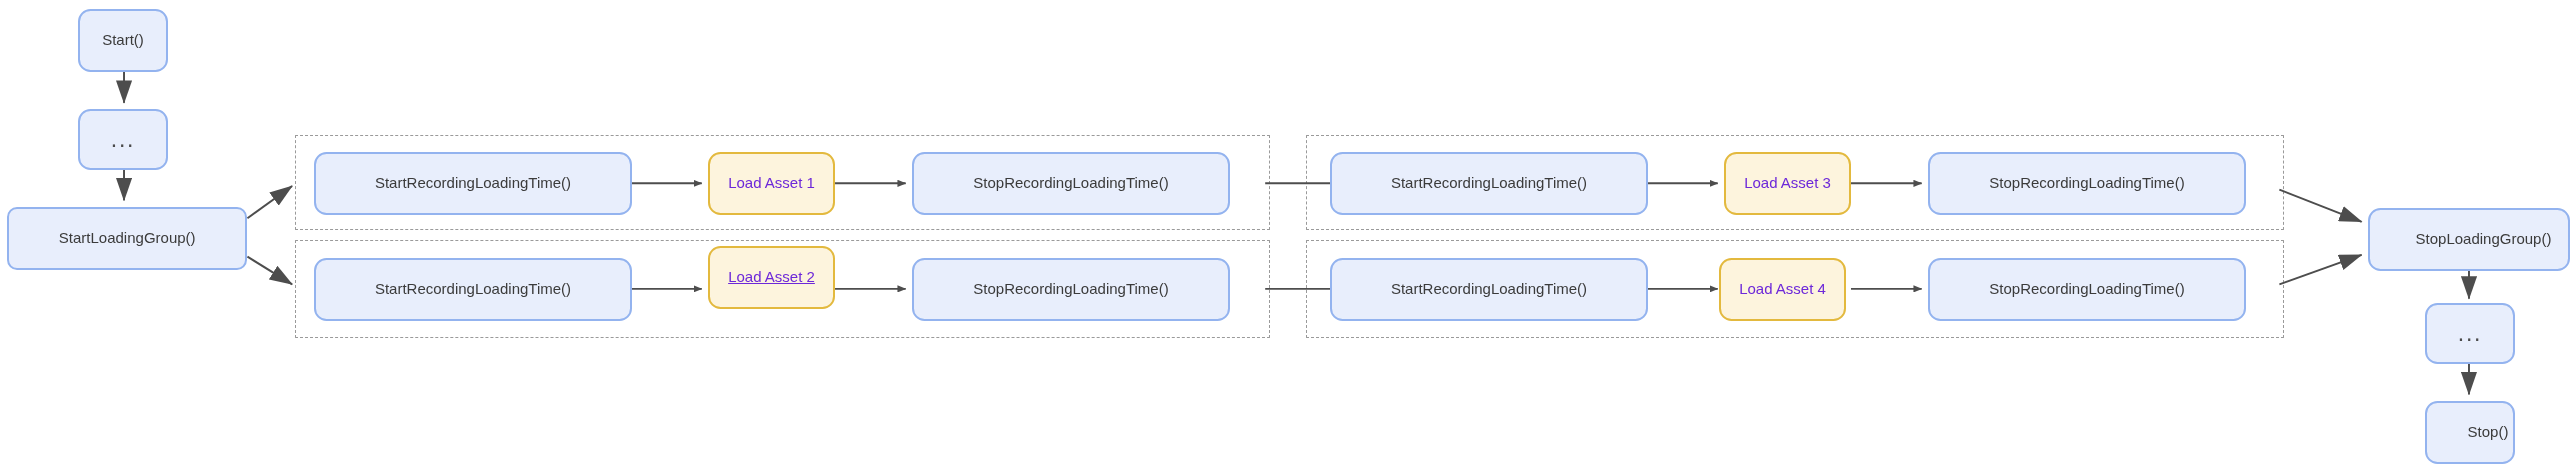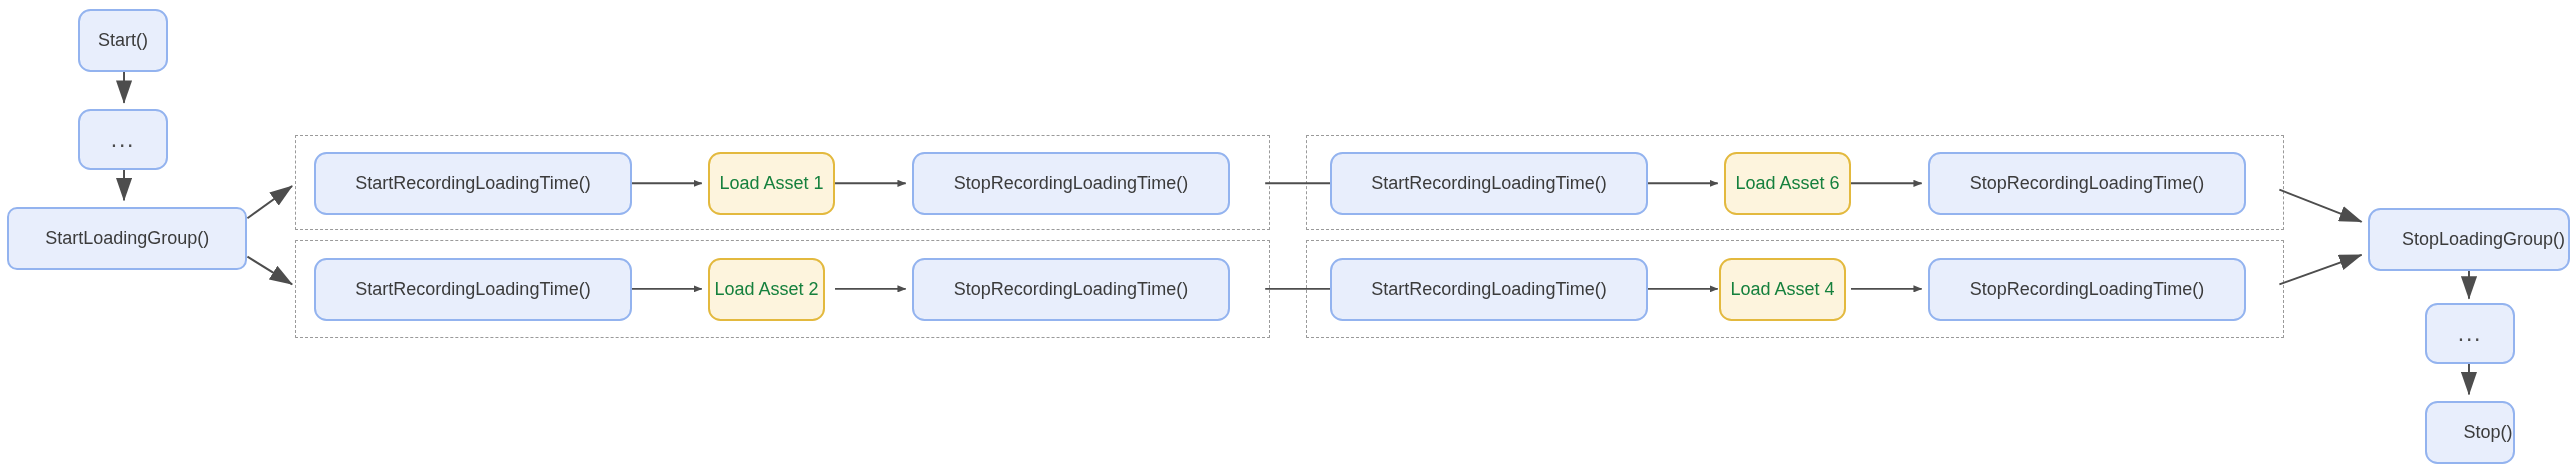--- a/index.html
+++ b/index.html
@@ -5,34 +5,34 @@
   html,body{margin:0;padding:0;background:#ffffff;}
   body{width:2576px;height:474px;font-family:"Liberation Sans","DejaVu Sans",sans-serif;-webkit-font-smoothing:antialiased;}
   #canvas{position:relative;width:2576px;height:474px;overflow:hidden;background:#ffffff;}
 
   
   .node{
     position:absolute;
     box-sizing:border-box;
     display:flex;align-items:center;justify-content:center;
     border-radius:12.5px;
-    font-size:18px;
+    font-size:15px;
     line-height:1.1;
     white-space:nowrap;
     letter-spacing:0px;
   }
   .node.blue{
     background:#e8eefc;
     border:2.2px solid #93b3ef;
     color:#3b3b3b;
   }
   .node.yellow{
     background:#fdf4dd;
     border:2.2px solid #e3b93e;
-    color:#15803d;
+    color:#6d28d9;
   }
   .node.dots{
     letter-spacing:1.8px;
     font-size:23px;
     color:#4a4a4a;
   }
 
   
   .dashframe{
     position:absolute;
@@ -97,25 +97,25 @@
 
   <div class="node blue dots" style="left:78px;top:109px;width:90px;height:61px;">...</div>
 
   <div class="node blue" style="left:7.2px;top:207px;width:240px;height:63px;border-radius:10px;">StartLoadingGroup()</div>
 
   <div class="node blue" style="left:314px;top:152px;width:318px;height:63px;">StartRecordingLoadingTime()</div>
   <div class="node yellow" style="left:708px;top:152px;width:127px;height:63px;">Load Asset 1</div>
   <div class="node blue" style="left:912px;top:152px;width:318px;height:63px;">StopRecordingLoadingTime()</div>
 
   <div class="node blue" style="left:314px;top:258px;width:318px;height:63px;">StartRecordingLoadingTime()</div>
-  <div class="node yellow" style="left:708px;top:258px;width:117px;height:63px;">Load Asset 2</div>
+  <div class="node yellow" style="left:708px;top:246px;width:127px;height:63px;text-decoration:underline;">Load Asset 2</div>
   <div class="node blue" style="left:912px;top:258px;width:318px;height:63px;">StopRecordingLoadingTime()</div>
 
   <div class="node blue" style="left:1330px;top:152px;width:318px;height:63px;">StartRecordingLoadingTime()</div>
-  <div class="node yellow" style="left:1724px;top:152px;width:127px;height:63px;">Load Asset 6</div>
+  <div class="node yellow" style="left:1724px;top:152px;width:127px;height:63px;">Load Asset 3</div>
   <div class="node blue" style="left:1928px;top:152px;width:318px;height:63px;">StopRecordingLoadingTime()</div>
 
   <div class="node blue" style="left:1330px;top:258px;width:318px;height:63px;">StartRecordingLoadingTime()</div>
   <div class="node yellow" style="left:1719px;top:258px;width:127px;height:63px;">Load Asset 4</div>
   <div class="node blue" style="left:1928px;top:258px;width:318px;height:63px;">StopRecordingLoadingTime()</div>
 
   <div class="node blue" style="left:2368px;top:208px;width:202px;height:63px;padding-left:29px;">StopLoadingGroup()</div>
 
   <div class="node blue dots" style="left:2425px;top:303px;width:90px;height:61px;">...</div>
 

